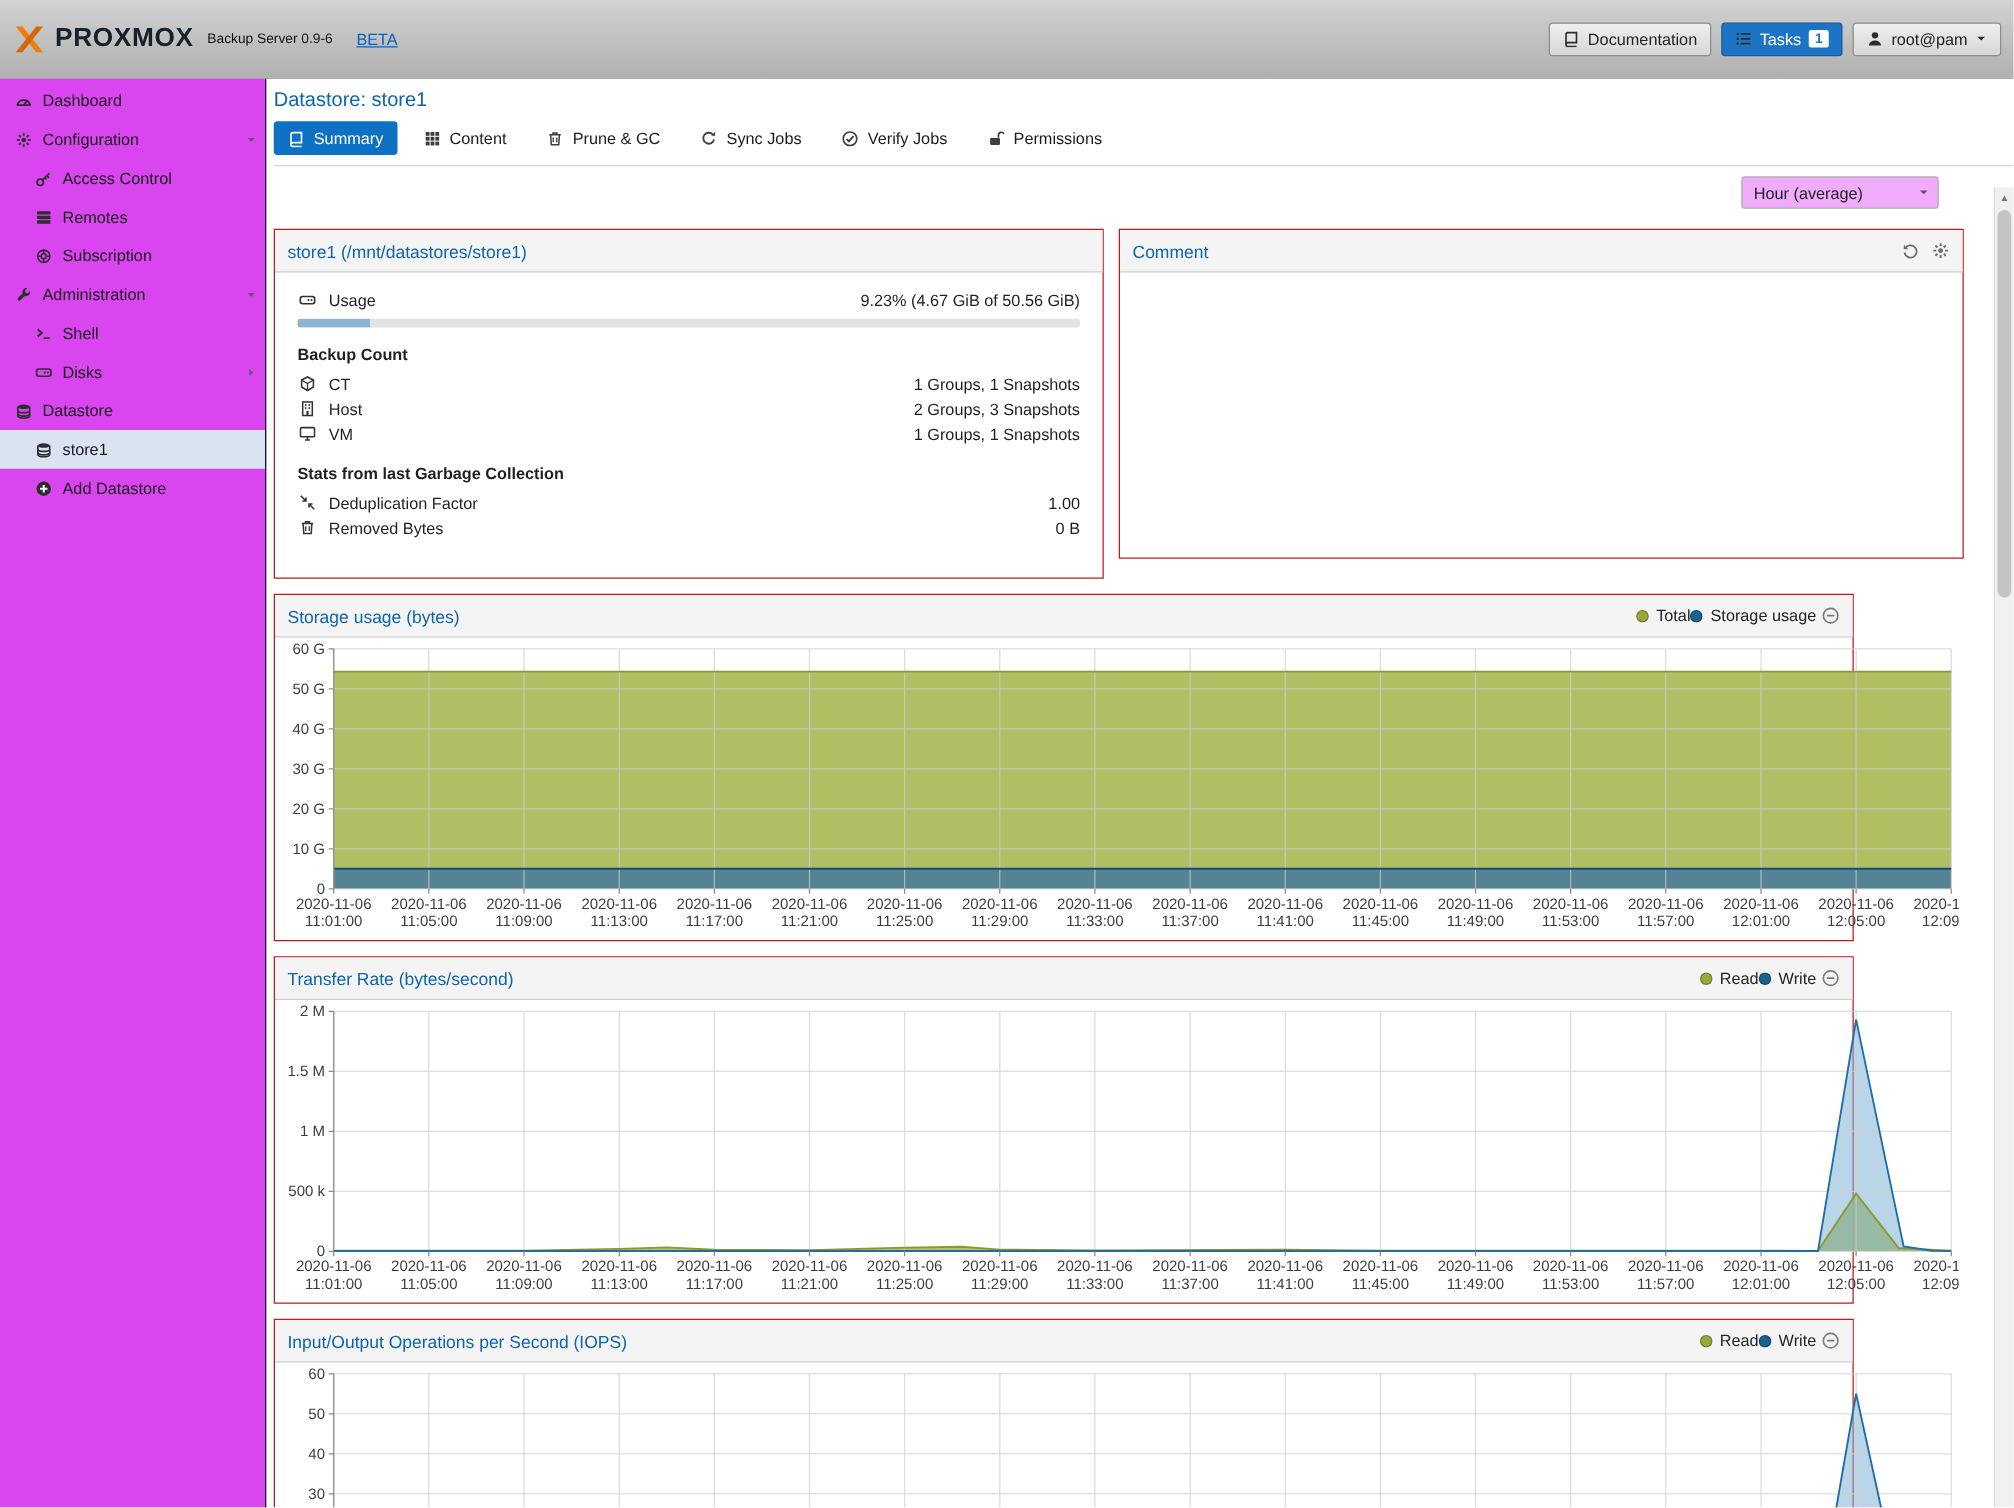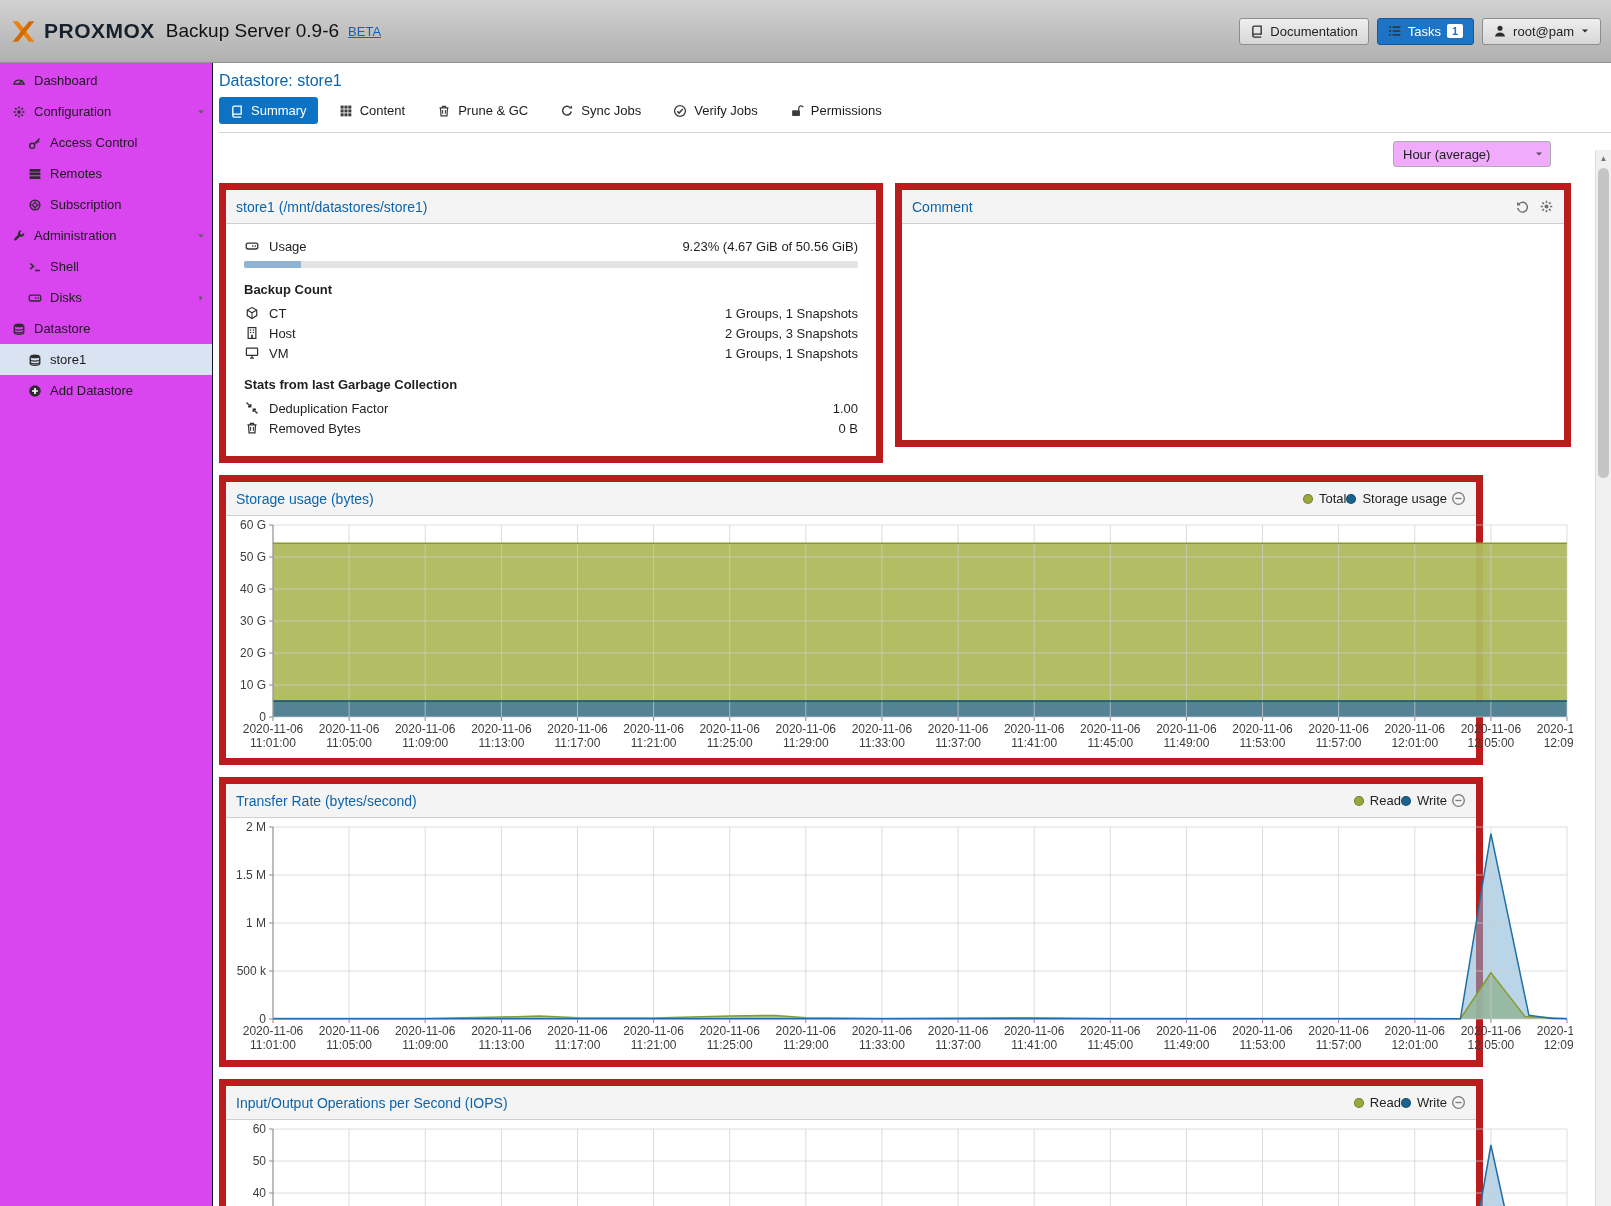--- a/index.html
+++ b/index.html
@@ -4,22 +4,22 @@
 <style>
   *{margin:0;padding:0;box-sizing:border-box}
   body{font-family:"Liberation Sans",sans-serif;background:#fff}
   .page{position:relative;width:1611px;height:1206px;overflow:hidden;background:#fff;font-size:13px;color:#1f1f1f}
 
   
   .header{height:63px;display:flex;align-items:center;justify-content:space-between;padding:0 10px;
           background:linear-gradient(#d2d2d2,#b0b0b0);border-bottom:1px solid #929292}
   .brand{display:flex;align-items:center;gap:7px}
   .brand-name{font-size:21px;font-weight:bold;color:#17212b;letter-spacing:.5px}
-  .product{font-size:19px;color:#101010;margin-left:4px}
-  .beta{color:#0b62c0;text-decoration:underline;font-size:13px;margin-left:2px;cursor:pointer}
+  .product{font-size:11px;color:#101010;margin-left:4px}
+  .beta{color:#0b62c0;text-decoration:underline;font-size:13px;margin-left:12px;cursor:pointer}
   .header-right{display:flex;gap:8px;align-items:center}
   .hbtn{display:flex;align-items:center;gap:6px;padding:4px 10px;border:1px solid #8d8d8d;border-radius:3px;
         background:linear-gradient(#efefef,#d7d7d7);font-size:13px;color:#222;cursor:pointer;height:27px;
         font-family:"Liberation Sans",sans-serif}
   .hbtn.tasks{background:#1e74c4;border-color:#135a9e;color:#fff}
   .badge{background:#fff;color:#1e74c4;font-weight:bold;font-size:11px;padding:1px 5px;border-radius:2px}
 
   
   .bodywrap{display:flex;height:1159px}
   .sidebar{width:213px;flex:none;border-right:1px solid #0f172a;padding-top:2px;background:#d946ef}
@@ -36,21 +36,21 @@
   .tab{display:flex;align-items:center;gap:7px;padding:5px 11px;border-radius:3px;cursor:pointer;color:#1b1b1b;height:27px}
   .tab .ic{color:#3d3d3d}
   .tab.active{background:#0d72c4;color:#fff}
   .tab.active .ic{color:#fff}
   .toolbar{display:flex;justify-content:flex-end;padding:8px 60px 8px 0}
   .select{display:flex;align-items:center;justify-content:space-between;width:158px;height:26px;border:1px solid #adadad;
           border-radius:3px;background:#f0abfc;padding:0 6px 0 9px;cursor:pointer;color:#1c1c1c}
   .select .ic{color:#555}
 
   
-  .panel{border:7px solid #b91c1c;background:#fff}
+  .panel{border:1px solid #b91c1c;background:#fff}
   .panel-h{display:flex;align-items:center;height:34px;padding:0 10px;background:#f4f4f4;border-bottom:1px solid #cfcfcf}
   .panel-h .title{color:#0c64ad;font-size:14px}
   .row-panels{display:flex;gap:12px;margin-top:8px;width:1352px}
   .store-panel{width:664px;height:280px}
   .comment-panel{flex:1;height:264px}
   .store-body{padding:12px 18px}
   .stat-row{display:flex;align-items:center;gap:9px;padding:2.5px 0}
   .stat-row .ic{color:#333;width:16px}
   .stat-row .val{margin-left:auto}
   .pbar{height:7px;background:#e3e3e3;border-radius:2px;margin:5px 0 2px 0;overflow:hidden}

